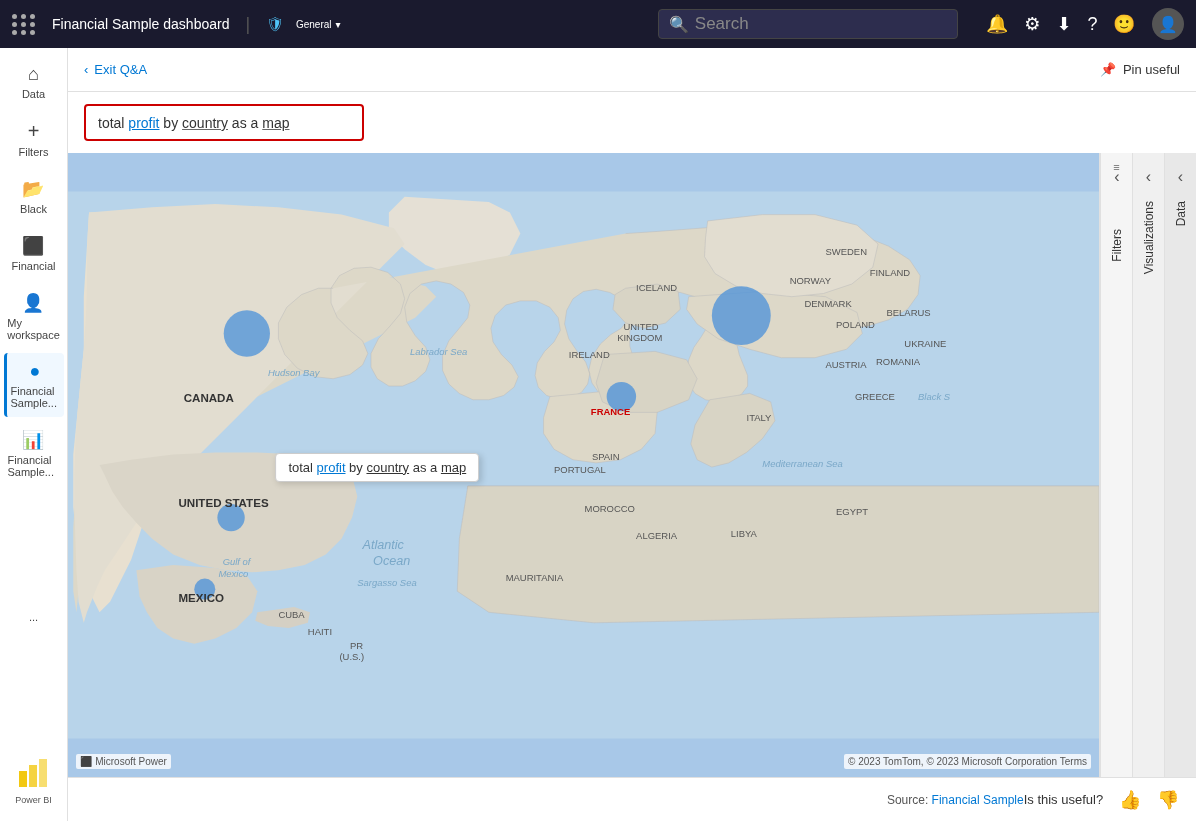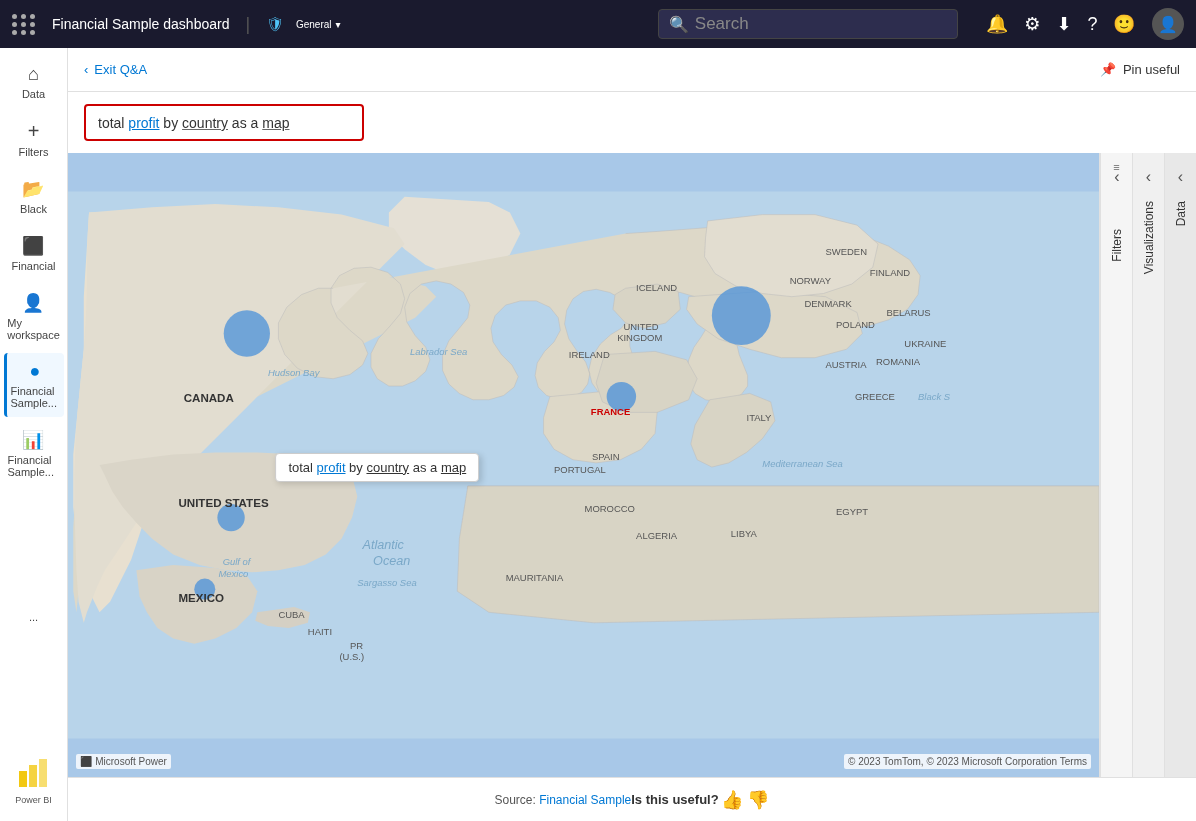--- a/index.html
+++ b/index.html
@@ -233,26 +233,26 @@
     }
 
     
     .bottom-bar {
       height: 44px;
       background: white;
       border-top: 1px solid #e0e0e0;
       display: flex;
       align-items: center;
       padding: 0 16px;
-      justify-content: center;
+      justify-content: flex-end;
     }
     .source-text { font-size: 12px; color: #555; }
     .source-link { color: #0078d4; text-decoration: none; }
     .useful-text { font-size: 13px; color: #333; }
-    .useful-actions { display: flex; align-items: center; gap: 3px; font-weight: bold; }
+    .useful-actions { display: flex; align-items: center; gap: 16px; }
     .useful-icon { cursor: pointer; font-size: 18px; color: #555; }
     .useful-icon.dislike { color: #c00; }
 
     
     .bing-logo {
       position: absolute;
       bottom: 8px;
       left: 8px;
       font-size: 10px;
       color: #555;

